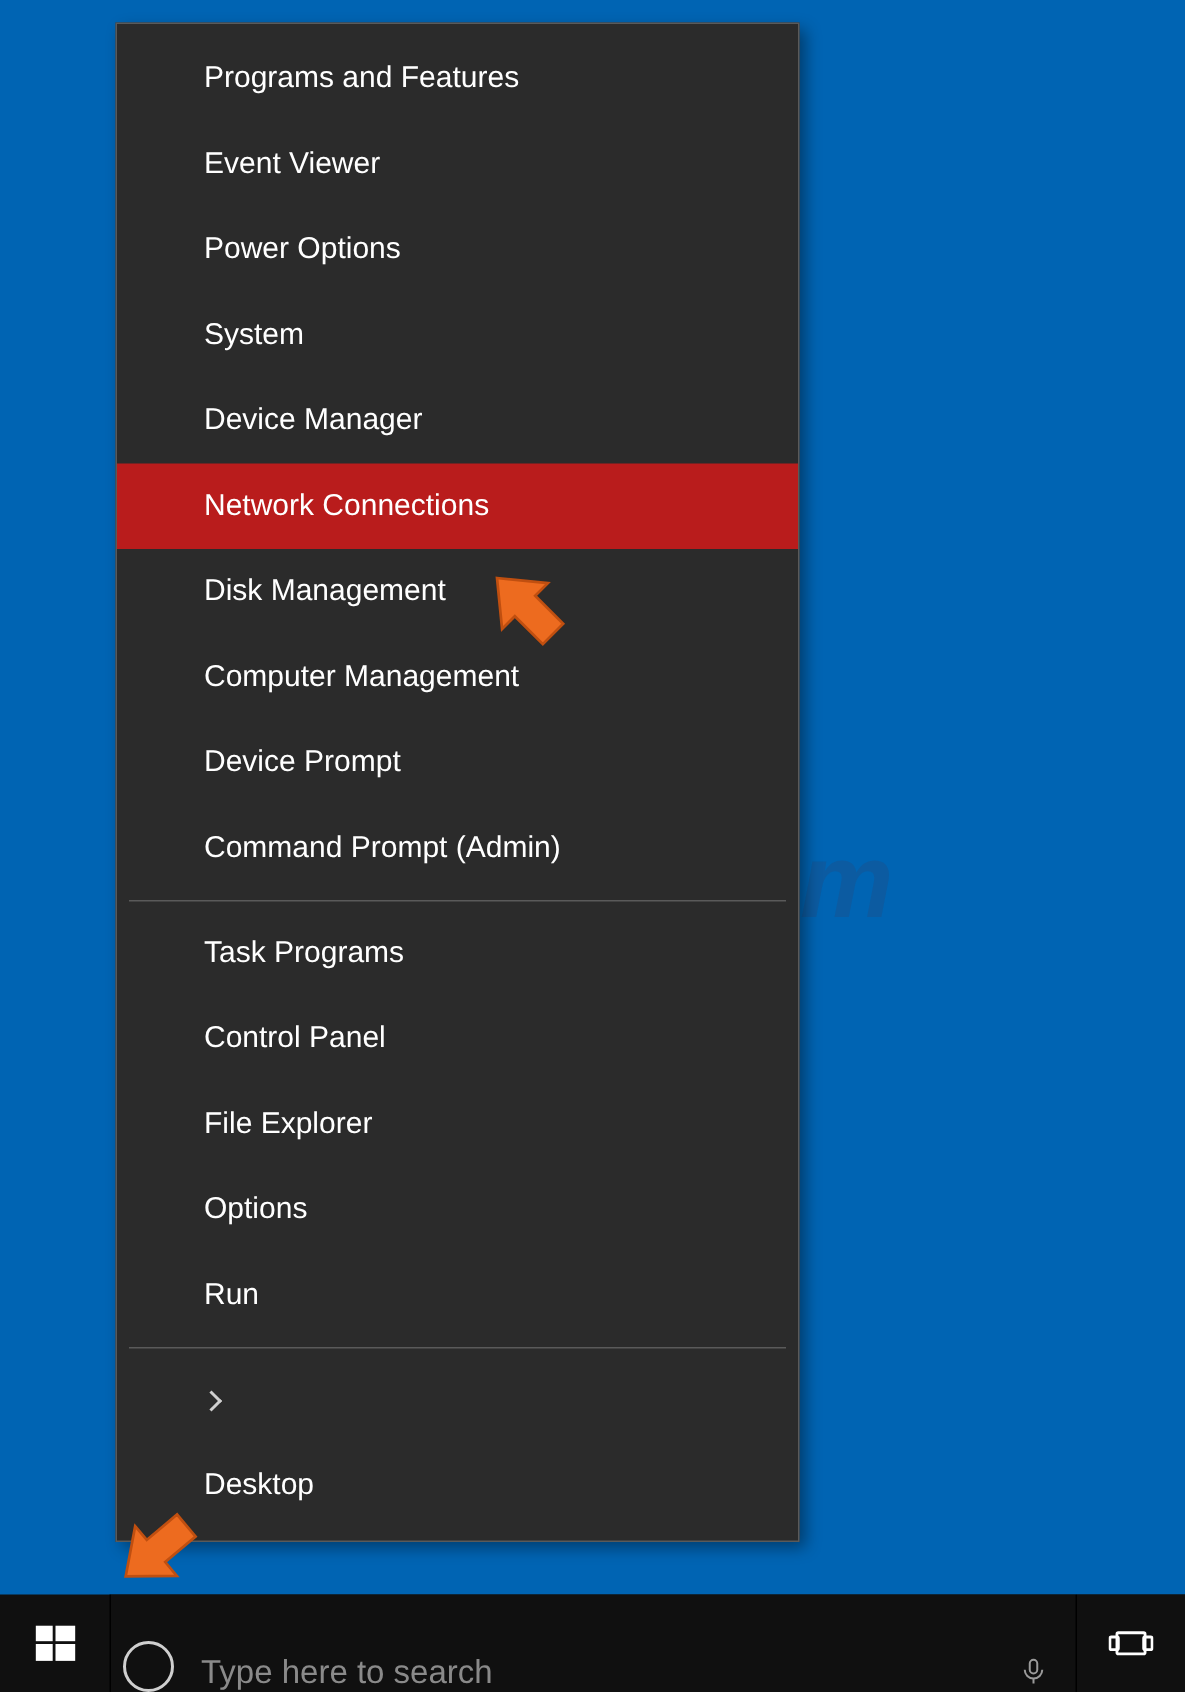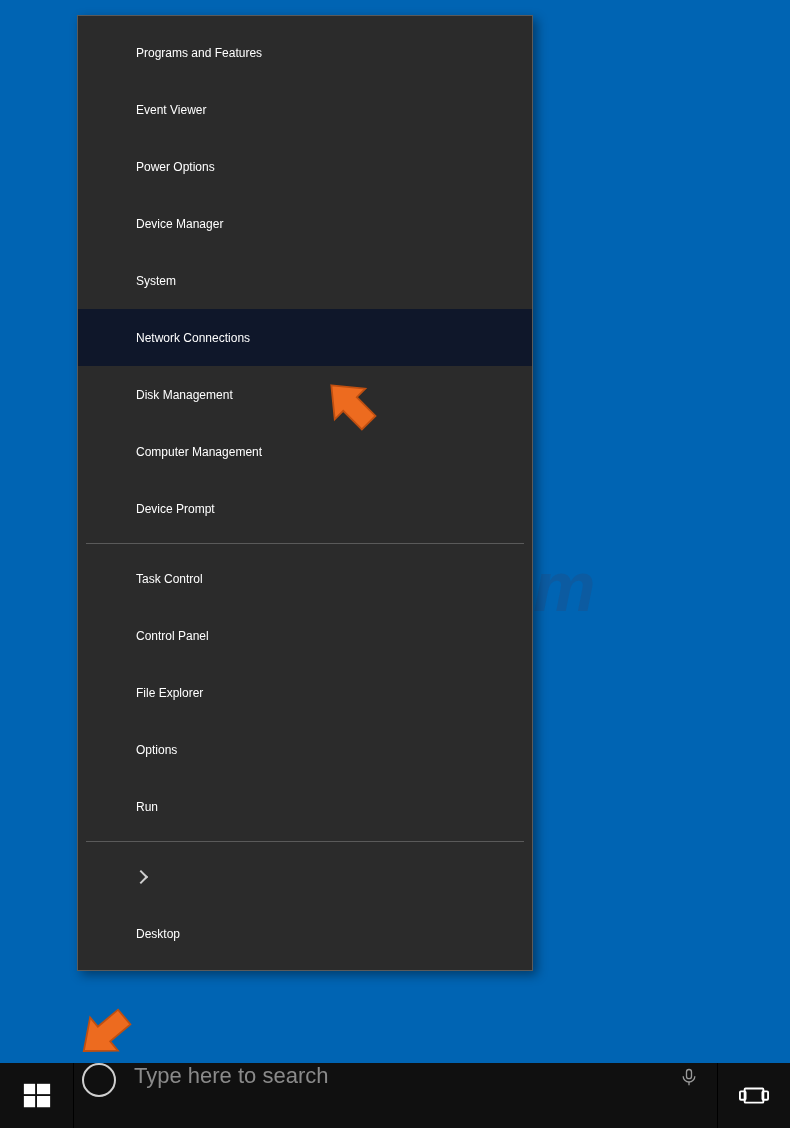--- a/index.html
+++ b/index.html
@@ -17,25 +17,25 @@
     box-shadow: 4px 4px 10px rgba(0,0,0,0.4);
     color: #ffffff;
     padding: 8px 0;
   }
   .menu-item {
     display: flex;
     align-items: center;
     justify-content: space-between;
     height: 57px;
     padding: 0 20px 0 58px;
-    font-size: 12px;
+    font-size: 20px;
     font-weight: 400;
     cursor: default;
   }
-  .menu-item.hovered { background: #0f172a; }
+  .menu-item.hovered { background: #b91c1c; }
   .menu-sep {
     height: 1px;
     background: #5a5a5a;
     margin: 6px 8px;
   }
   .chev {
     width: 10px; height: 10px;
     border-top: 2px solid #cfcfcf;
     border-right: 2px solid #cfcfcf;
     transform: rotate(45deg);
@@ -58,21 +58,21 @@
     display: flex;
     align-items: stretch;
   }
   .start-btn {
     width: 73px;
     display: flex; align-items: center; justify-content: center;
   }
   .search-box {
     flex: 1;
     display: flex;
-    align-items: flex-start;
+    align-items: flex-end;
     background: #101010;
     color: #9a9a9a;
     font-size: 22px;
     padding: 0 14px 0 8px;
     gap: 18px;
   }
   .search-ring {
     width: 34px; height: 34px;
     border: 2.5px solid #cfcfcf;
     border-radius: 50%;
@@ -114,40 +114,43 @@
     <div class="menu-item">
       <span>Programs and Features</span>
     </div>
     <div class="menu-item">
       <span>Event Viewer</span>
     </div>
     <div class="menu-item">
       <span>Power Options</span>
     </div>
     <div class="menu-item">
+      <span>System</span>
+    </div>
+    <div class="menu-item">
       <span>Device Manager</span>
-    </div>
-    <div class="menu-item">
-      <span>System</span>
     </div>
     <div class="menu-item hovered">
       <span>Network Connections</span>
     </div>
     <div class="menu-item">
       <span>Disk Management</span>
     </div>
     <div class="menu-item">
       <span>Computer Management</span>
     </div>
     <div class="menu-item">
       <span>Device Prompt</span>
     </div>
+    <div class="menu-item">
+      <span>Command Prompt (Admin)</span>
+    </div>
     <div class="menu-sep"></div>
     <div class="menu-item">
-      <span>Task Control</span>
+      <span>Task Programs</span>
     </div>
     <div class="menu-item">
       <span>Control Panel</span>
     </div>
     <div class="menu-item">
       <span>File Explorer</span>
     </div>
     <div class="menu-item">
       <span>Options</span>
     </div>

